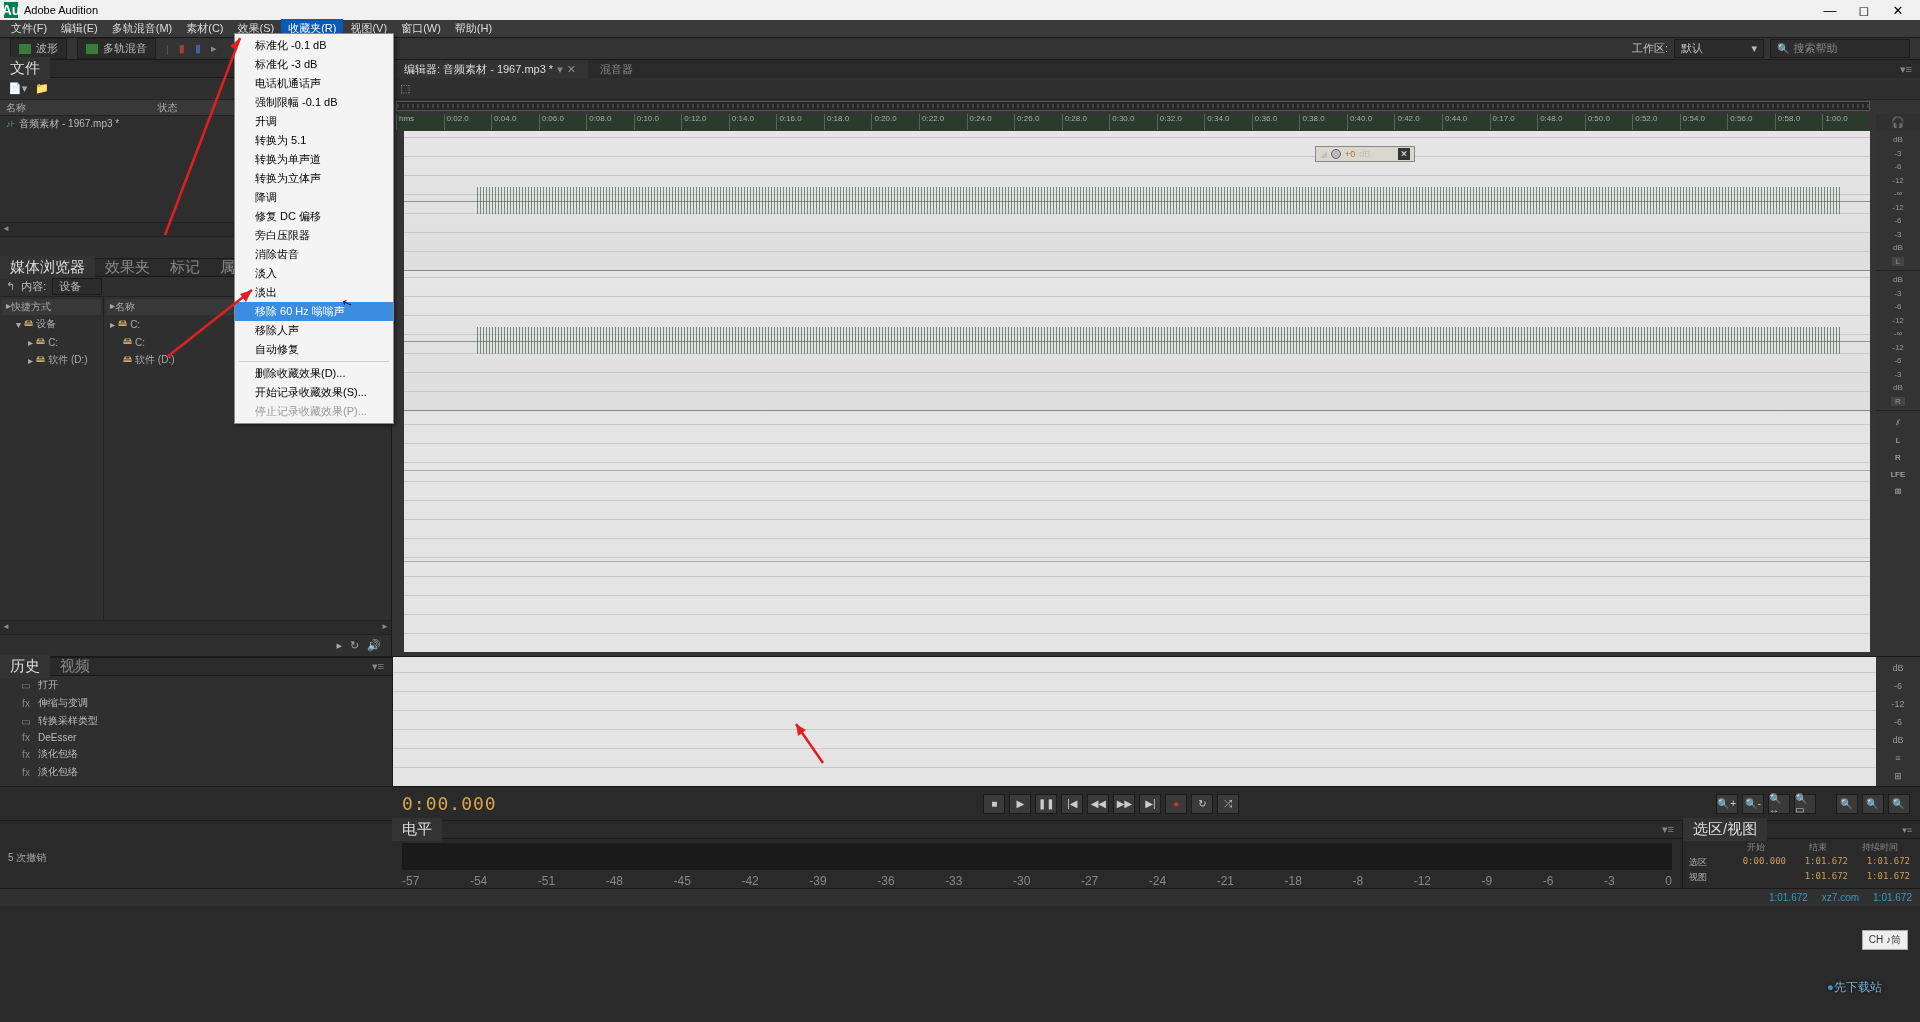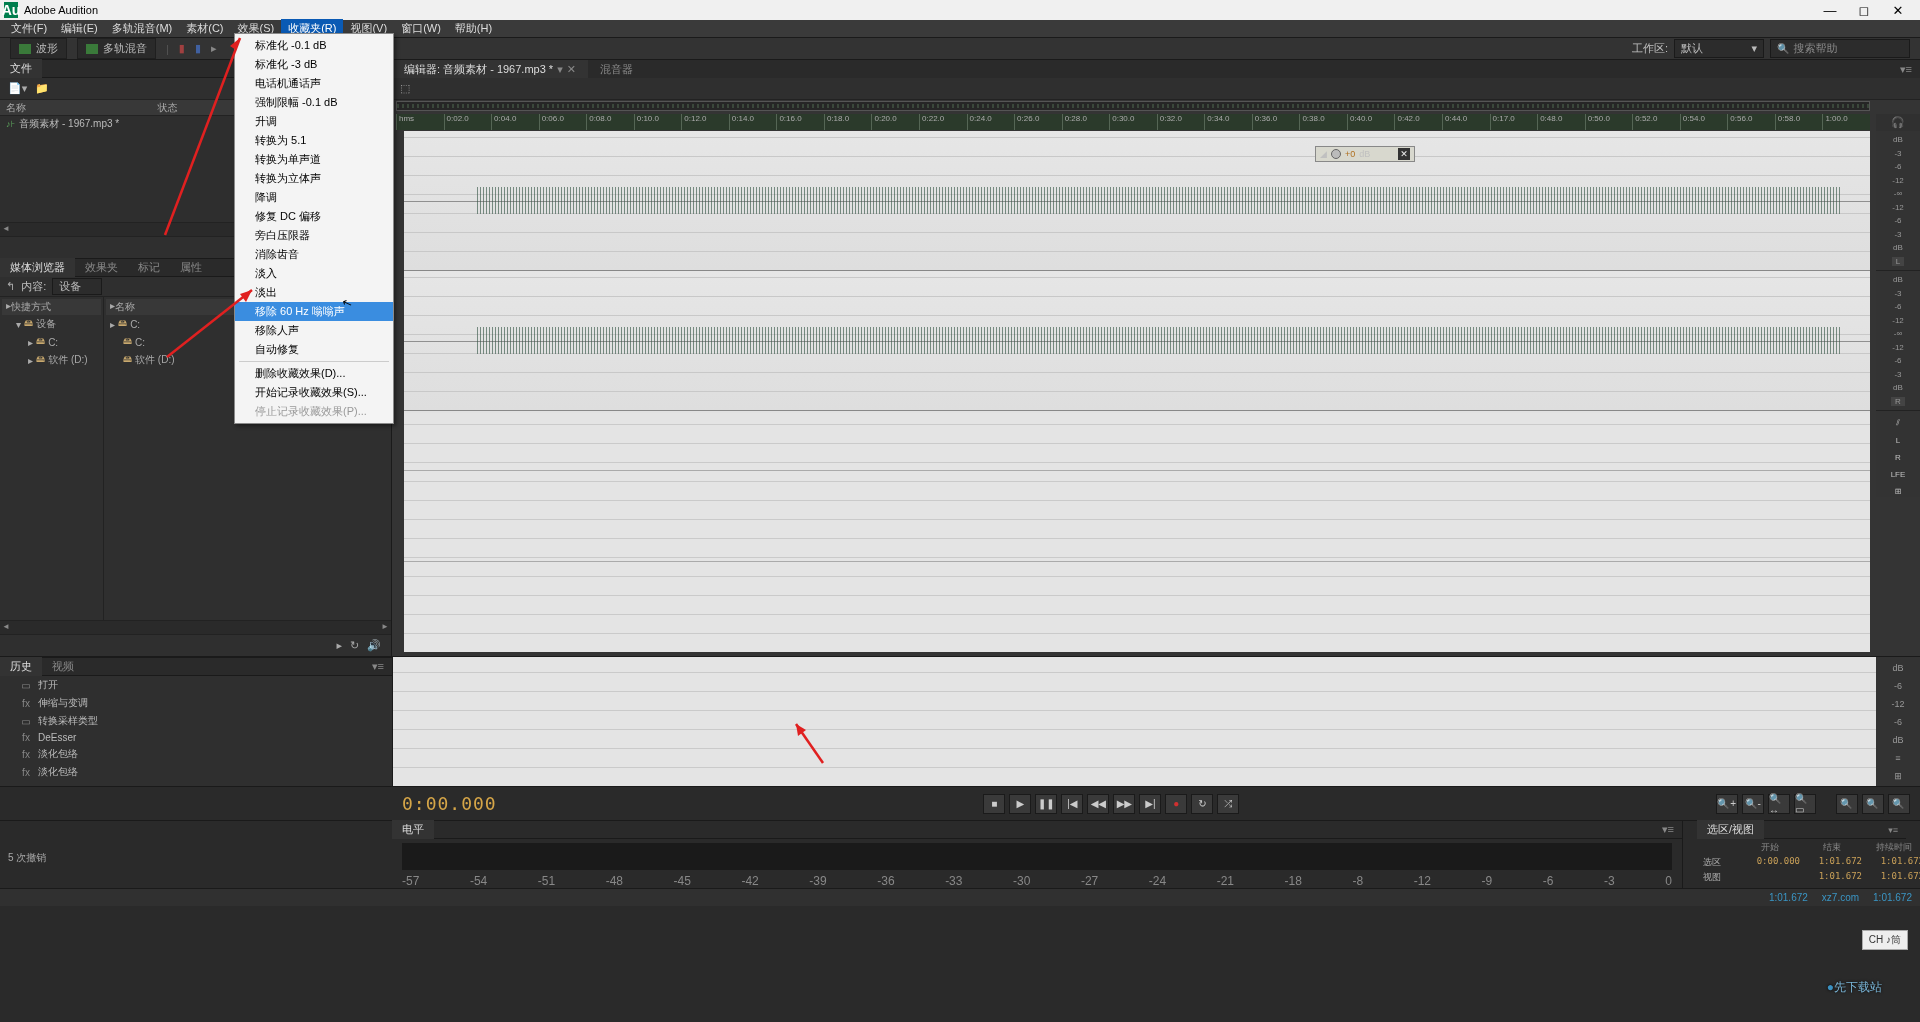--- a/index.html
+++ b/index.html
@@ -25,21 +25,21 @@
 .search-help { background: #2c2c2c; border: 1px solid #1a1a1a; color: #888; padding: 1px 6px; width: 140px; display: flex; align-items: center; gap: 4px; }
 .search-icon { font-size: 10px; }
 
 
 .main { display: flex; height: 596px; }
 
 
 .left-col { width: 392px; background: #2f2f2f; display: flex; flex-direction: column; border-right: 1px solid #1a1a1a; }
 
 .panel-tab-row { background: #2a2a2a; border-bottom: 1px solid #1a1a1a; display: flex; align-items: center; height: 18px; }
-.panel-tab { padding: 2px 10px; background: #333; color: #ddd; font-size: 11px; }
+.panel-tab { padding: 2px 10px; background: #333; color: #ddd; font-size: 15px; }
 .panel-tab.inactive { background: transparent; color: #888; }
 .panel-menu { margin-left: auto; padding: 0 8px; color: #888; }
 
 .panel-toolbar { height: 22px; display: flex; align-items: center; padding: 0 8px; gap: 8px; border-bottom: 1px solid #222; }
 .icon-btn { color: #aaa; font-size: 11px; }
 
 .file-list-head { display: flex; background: #383838; border-bottom: 1px solid #222; height: 16px; font-size: 10px; color: #aaa; }
 .file-col-name { width: 140px; padding: 1px 6px; }
 .file-col-status { width: 55px; padding: 1px 6px; text-align: center; }
 .file-col-dur { flex: 1; padding: 1px 6px; text-align: right; padding-right: 18px; }
@@ -111,21 +111,21 @@
 .transport-btns { margin: 0 auto; display: flex; gap: 4px; }
 .tbtn { width: 22px; height: 20px; background: #3a3a3a; border: 1px solid #1a1a1a; color: #ccc; display: inline-flex; align-items: center; justify-content: center; font-size: 10px; }
 .tbtn.rec { color: #d03030; }
 .zoom-btns { display: flex; gap: 4px; }
 
 
 .levels-row { height: 68px; background: #2a2a2a; display: flex; border-top: 1px solid #1a1a1a; }
 .levels-panel { flex: 1; display: flex; flex-direction: column; }
 .level-meter { flex: 1; background: #1a1a1a; margin: 4px 10px; position: relative; }
 .level-ticks { display: flex; justify-content: space-between; padding: 0 10px; font-size: 12px; color: #888; }
-.sel-panel { width: 238px; border-left: 1px solid #1a1a1a; padding: 2px 20px; font-size: 9px; color: #aaa; }
+.sel-panel { width: 238px; border-left: 1px solid #1a1a1a; padding: 2px 6px; font-size: 9px; color: #aaa; }
 .sel-grid { display: grid; grid-template-columns: 35px 60px 60px 60px; gap: 2px; }
 .sel-grid .hd { color: #888; text-align: center; }
 .sel-grid .val { color: #c9a058; text-align: right; font-family: monospace; }
 
 
 .statusbar { height: 18px; background: #303030; color: #aaa; font-size: 10px; display: flex; align-items: center; padding: 0 8px; border-top: 1px solid #1a1a1a; }
 .status-right { margin-left: auto; display: flex; gap: 14px; }
 .smarc { color: #3a95c4; }
 
 

